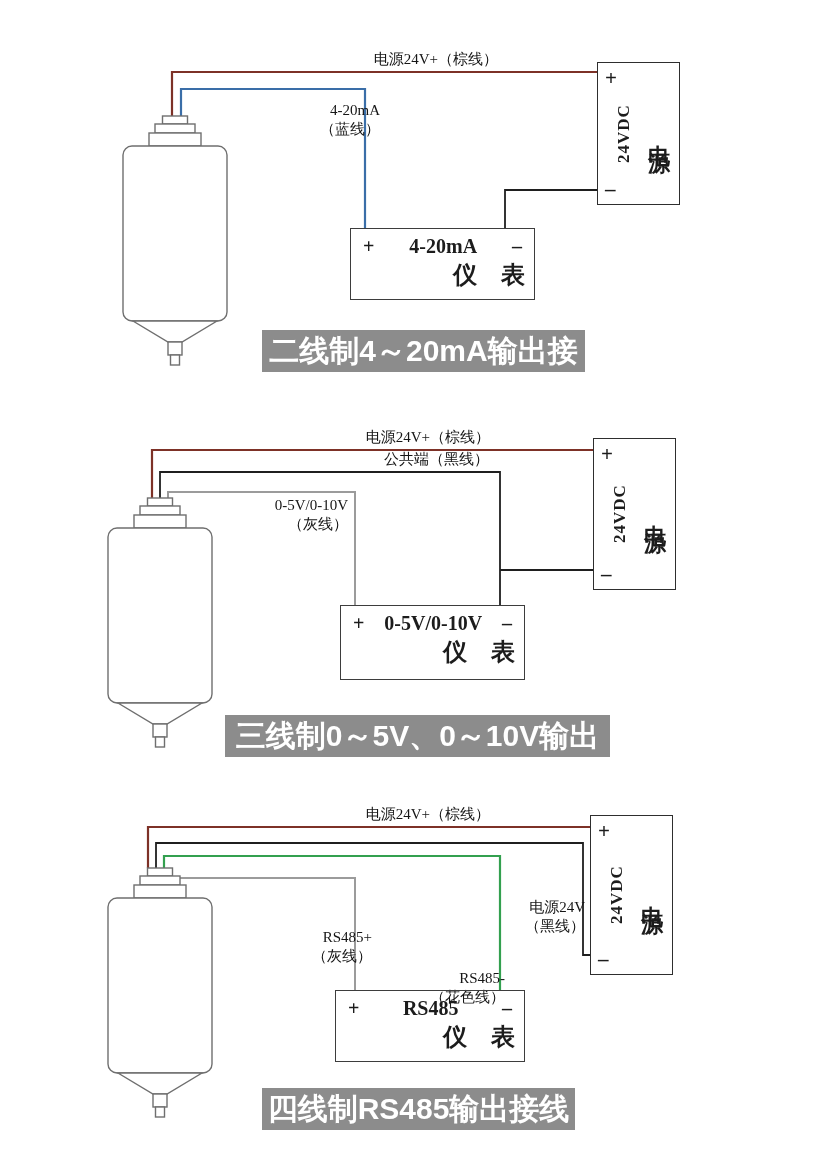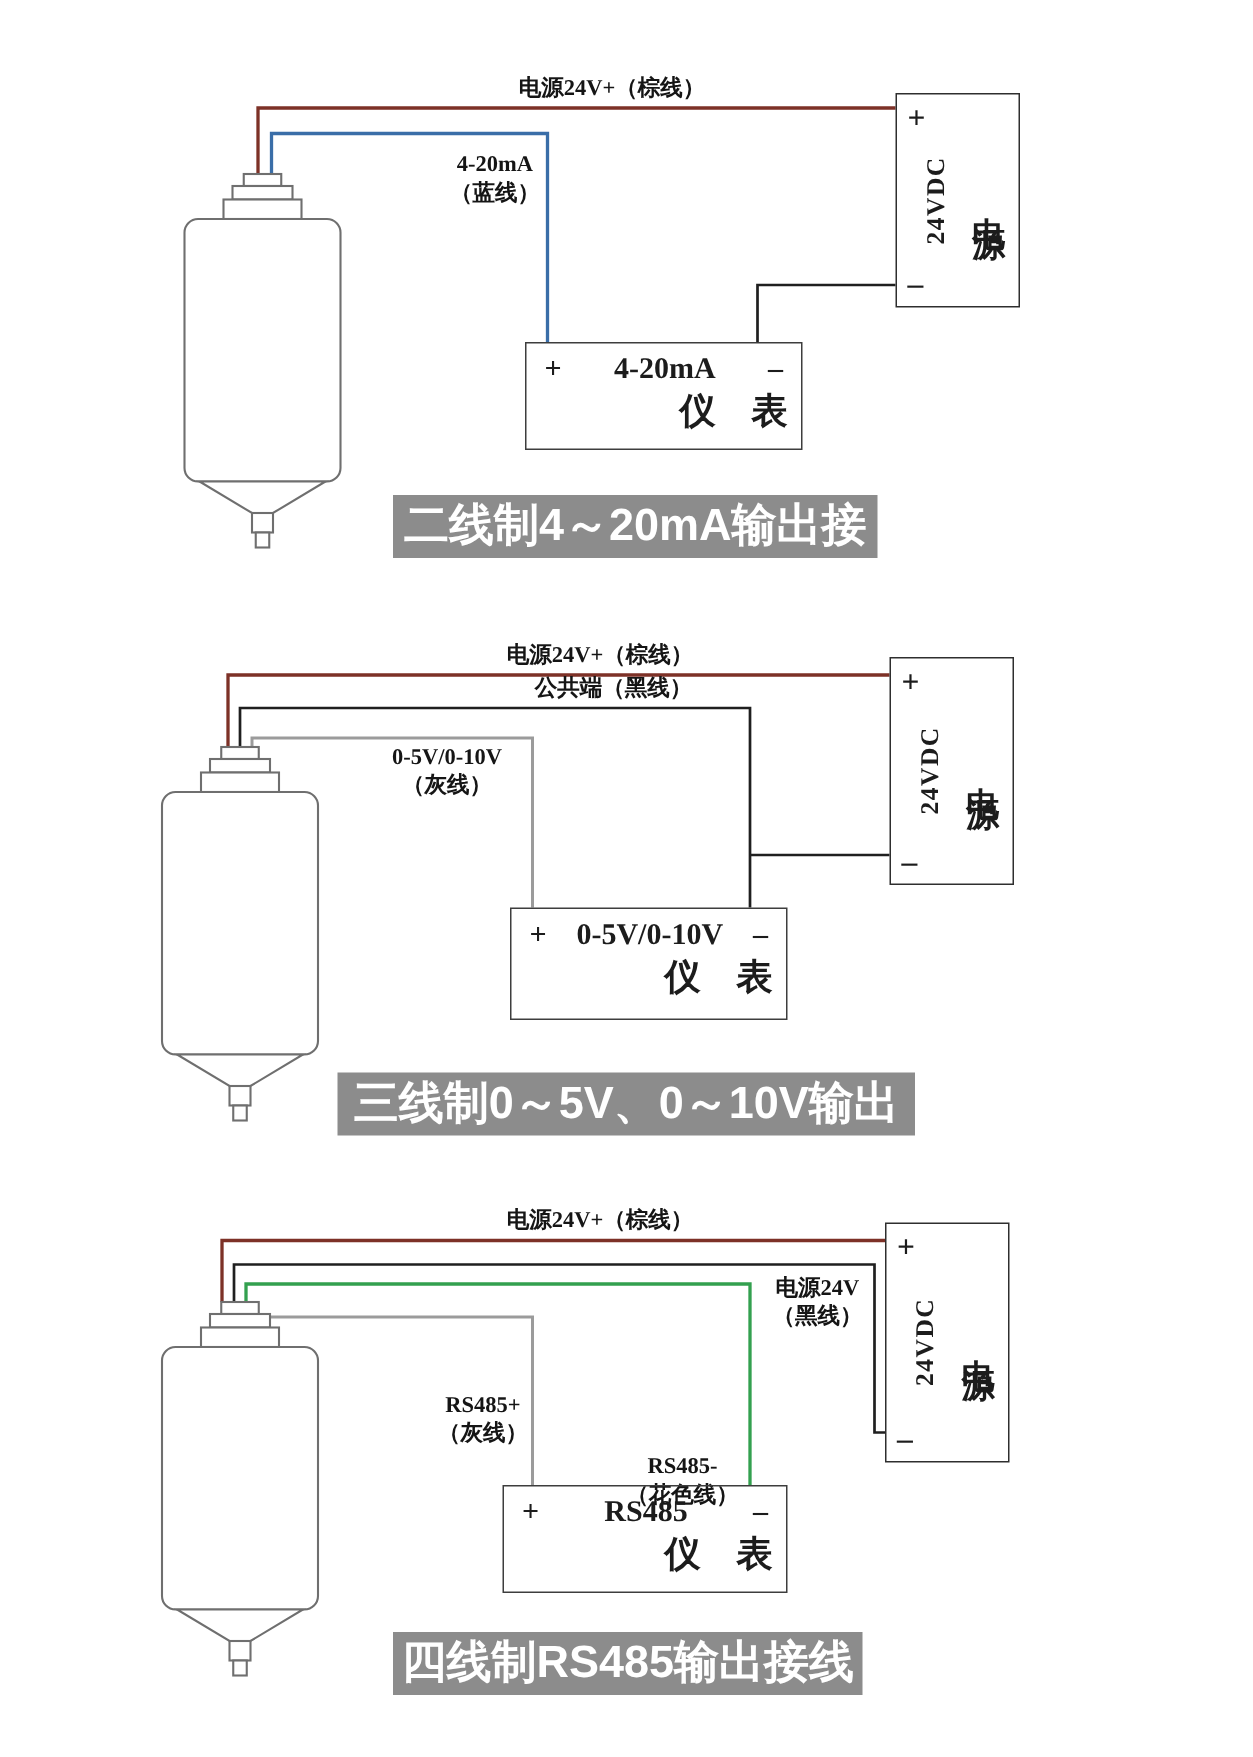--- a/index.html
+++ b/index.html
@@ -3,21 +3,21 @@
 <meta charset="utf-8">
 <style>
   * { margin:0; padding:0; box-sizing:border-box; }
   html,body { background:#ffffff; }
   .page {
     position:relative; width:835px; height:1171px; background:#ffffff; overflow:hidden;
     font-family:"Liberation Serif","DejaVu Serif",serif; color:#1c1c1c;
   }
   .wires { position:absolute; left:0; top:0; }
   .lbl {
-    position:absolute; font-weight:bold; font-size:15px; text-align:center;
+    position:absolute; font-weight:normal; font-size:15px; text-align:right;
     white-space:pre-line; line-height:1.25; color:#151515;
   }
   .meter { position:absolute; border:1.6px solid #3d3d3d; background:transparent; }
   .meter-row {
     display:flex; justify-content:space-between; align-items:baseline;
     padding:7px 12px 0 12px; font-weight:bold; font-size:20px; line-height:1;
   }
   .meter-name {
     text-align:right; font-weight:bold; font-size:24px; letter-spacing:9px;
     margin-top:5px; line-height:1.2;
@@ -119,21 +119,21 @@
   <div class="psu" style="left:593px;top:438px;width:83px;height:152px">
     <span class="psu-term psu-plus">+</span>
     <span class="psu-term psu-minus">–</span>
     <span class="psu-voltage">24VDC</span>
     <span class="psu-name">电源</span>
   </div>
 
   <div class="caption" style="left:225px;top:715px;width:385px">三线制0～5V、0～10V输出接线图</div>
 
   <div class="lbl" style="left:310px;top:805px;width:180px">电源24V+（棕线）</div>
-  <div class="lbl" style="left:505px;top:850px;width:80px">电源24V
+  <div class="lbl" style="left:505px;top:898px;width:80px">电源24V
 （黑线）</div>
   <div class="lbl" style="left:272px;top:928px;width:100px">RS485+
 （灰线）</div>
   <div class="lbl" style="left:405px;top:969px;width:100px">RS485-
 （花色线）</div>
 
   <div class="meter" style="left:335px;top:990px;width:190px;height:72px">
     <div class="meter-row">
       <span>+</span>
       <span>RS485</span>

